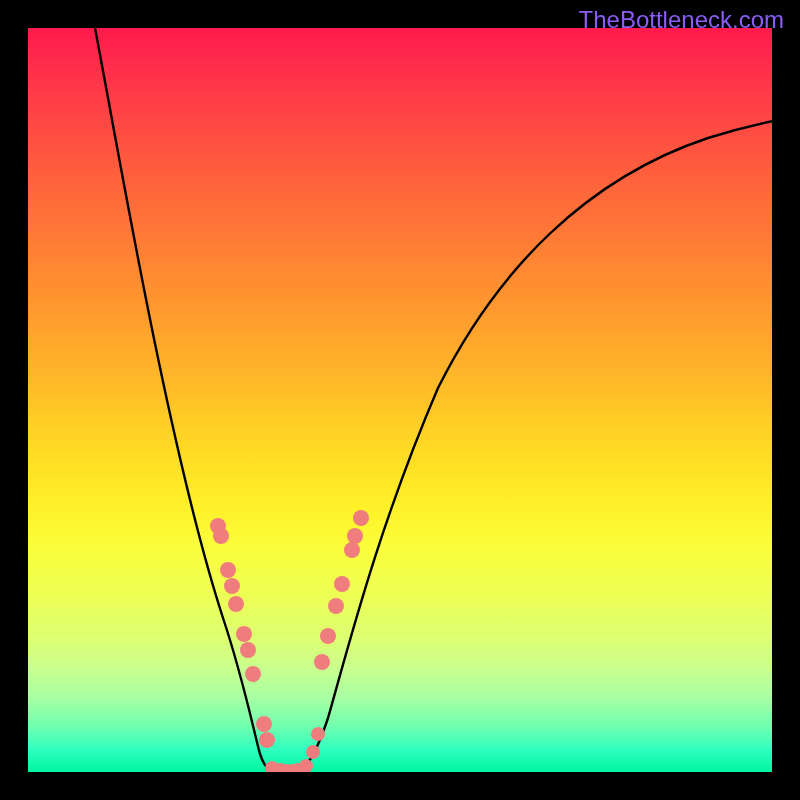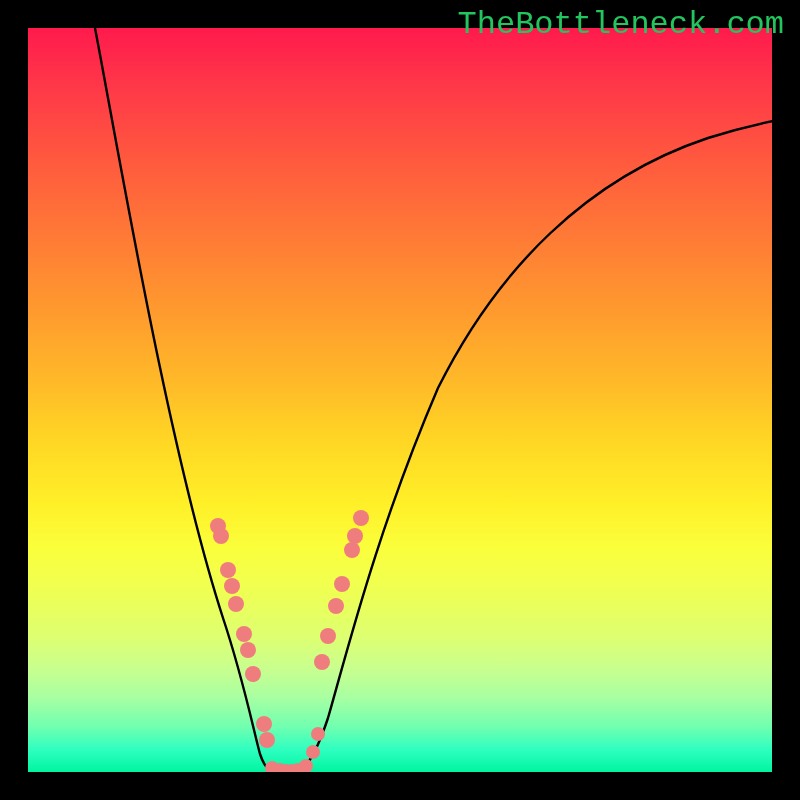--- a/index.html
+++ b/index.html
@@ -44,27 +44,26 @@
       #a8ffa2 90%,
       #6fffb0 94%,
       #2effc0 97%,
       #00f5a0 100%
     );
   }
   .watermark {
     position: absolute;
     top: 6px;
     right: 16px;
-    font-size: 32px;
+    font-size: 24px;
     font-weight: 400;
-    color: #22c55e;
+    color: #8b5cf6;
     letter-spacing: 0px;
     pointer-events: none;
     user-select: none;
-    font-family: Liberation Mono, monospace;
   }
   svg.curve {
     position: absolute;
     inset: 0;
   }
 </style>
 </head>
 <body>
 
 <div class="frame">

